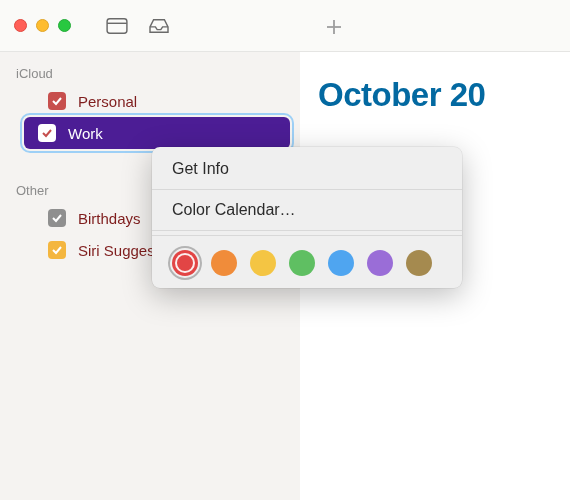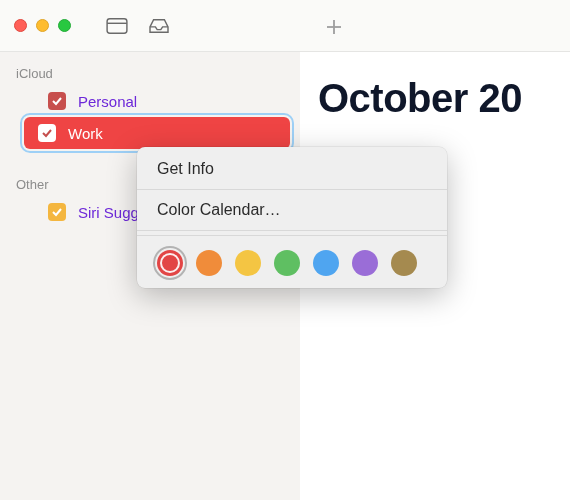--- a/index.html
+++ b/index.html
@@ -13,29 +13,29 @@
   .dot.green { background: #28c840; border: 0.5px solid #24ac38; }
   .toolbar { display: flex; gap: 20px; margin-left: 35px; align-items: center; }
   .tb-icon { width: 22px; height: 18px; display: flex; align-items: center; justify-content: center; color: #555; }
   .tb-calendar svg, .tb-inbox svg { width: 22px; height: 18px; }
   .tb-plus { position: absolute; left: 325px; top: 18px; color: #9d9d9d; }
   .tb-plus svg { width: 18px; height: 18px; }
   .body { display: flex; height: calc(500px - 52px); }
   .sidebar { width: 300px; background: #f5f3f1; padding-top: 8px; height: 100%; }
   .section-header { font-size: 13px; color: #8c8c8c; padding: 6px 16px 4px 16px; font-weight: 400; }
   .cal-list { list-style: none; }
-  .cal-item { display: flex; align-items: center; height: 32px; padding-left: 38px; gap: 12px; font-size: 15px; color: #6d28d9; cursor: default; border-radius: 6px; margin: 0 10px; }
-  .cal-item.selected { background: #ef4444; color: #fff; border-radius: 6px; margin: 0 10px 0 24px; padding-left: 14px; position: relative; outline: 2px solid #9ed0f6; outline-offset: 2px; }
+  .cal-item { display: flex; align-items: center; height: 32px; padding-left: 38px; gap: 12px; font-size: 15px; color: #7f1d1d; cursor: default; border-radius: 6px; margin: 0 10px; }
+  .cal-item.selected { background: #4c1d95; color: #fff; border-radius: 6px; margin: 0 10px 0 24px; padding-left: 14px; position: relative; outline: 2px solid #9ed0f6; outline-offset: 2px; }
   .cal-item.selected .cal-label { color: #fff; }
   .checkbox { width: 18px; height: 18px; border-radius: 4px; display: flex; align-items: center; justify-content: center; flex-shrink: 0; }
   .checkbox svg { width: 12px; height: 12px; }
   .cal-label { font-size: 15px; }
   .main { flex: 1; background: #fff; position: relative; padding-top: 24px; padding-left: 18px; }
-  .month-title { font-size: 40px; font-weight: 700; color: #0f172a; letter-spacing: -0.5px; }
-  .context-menu { position: absolute; left: 137px; top: 147px; width: 310px; background: #efefef; border-radius: 8px; box-shadow: 0 8px 30px rgba(0,0,0,0.25), 0 0 0 0.5px rgba(0,0,0,0.1); padding: 6px 0; z-index: 10; }
+  .month-title { font-size: 33px; font-weight: 700; color: #0369a1; letter-spacing: -0.5px; }
+  .context-menu { position: absolute; left: 152px; top: 147px; width: 310px; background: #efefef; border-radius: 8px; box-shadow: 0 8px 30px rgba(0,0,0,0.25), 0 0 0 0.5px rgba(0,0,0,0.1); padding: 6px 0; z-index: 10; }
   .menu-item { font-size: 16px; color: #2b2b2b; padding: 7px 20px; display: flex; align-items: center; justify-content: space-between; cursor: default; }
   .menu-sep { height: 1px; background: #d8d8d8; margin: 4px 0; }
   .chevron { font-size: 14px; color: #555; }
   .color-row { display: flex; gap: 13px; padding: 10px 20px 6px 20px; align-items: center; }
   .color-swatch { width: 26px; height: 26px; border-radius: 50%; position: relative; }
   .color-swatch.selected::after { content: ""; position: absolute; inset: -4px; border: 2px solid rgba(0,0,0,0.25); border-radius: 50%; }
   .color-swatch.selected::before { content: ""; position: absolute; inset: 3px; border: 2px solid rgba(255,255,255,0.9); border-radius: 50%; }
 </style>
 </head>
 <body>
@@ -87,22 +87,30 @@
         <li class="cal-item selected">
           <span class="checkbox" style="background:#fff">
             <svg viewBox="0 0 12 12">
                 <path d="M2 6 L5 9 L10 3" stroke="#c54f4d" stroke-width="2" fill="none"></path>
               </svg>
           </span>
           <span class="cal-label">Work</span>
         </li>
       </ul>
 
-      <div class="section-header" style="margin-top:22px">Other</div>
+      <div class="section-header" style="margin-top:28px">Other</div>
       <ul class="cal-list">
+        <li class="cal-item">
+          <span class="checkbox" style="background:#8f8f8f">
+            <svg viewBox="0 0 12 12">
+                <path d="M2 6 L5 9 L10 3" stroke="#fff" stroke-width="2" fill="none"></path>
+              </svg>
+          </span>
+          <span class="cal-label">Birthdays</span>
+        </li>
         <li class="cal-item">
           <span class="checkbox" style="background:#f4b63f">
             <svg viewBox="0 0 12 12">
                 <path d="M2 6 L5 9 L10 3" stroke="#fff" stroke-width="2" fill="none"></path>
               </svg>
           </span>
           <span class="cal-label">Siri Suggestions</span>
         </li>
       </ul>
     </div>

